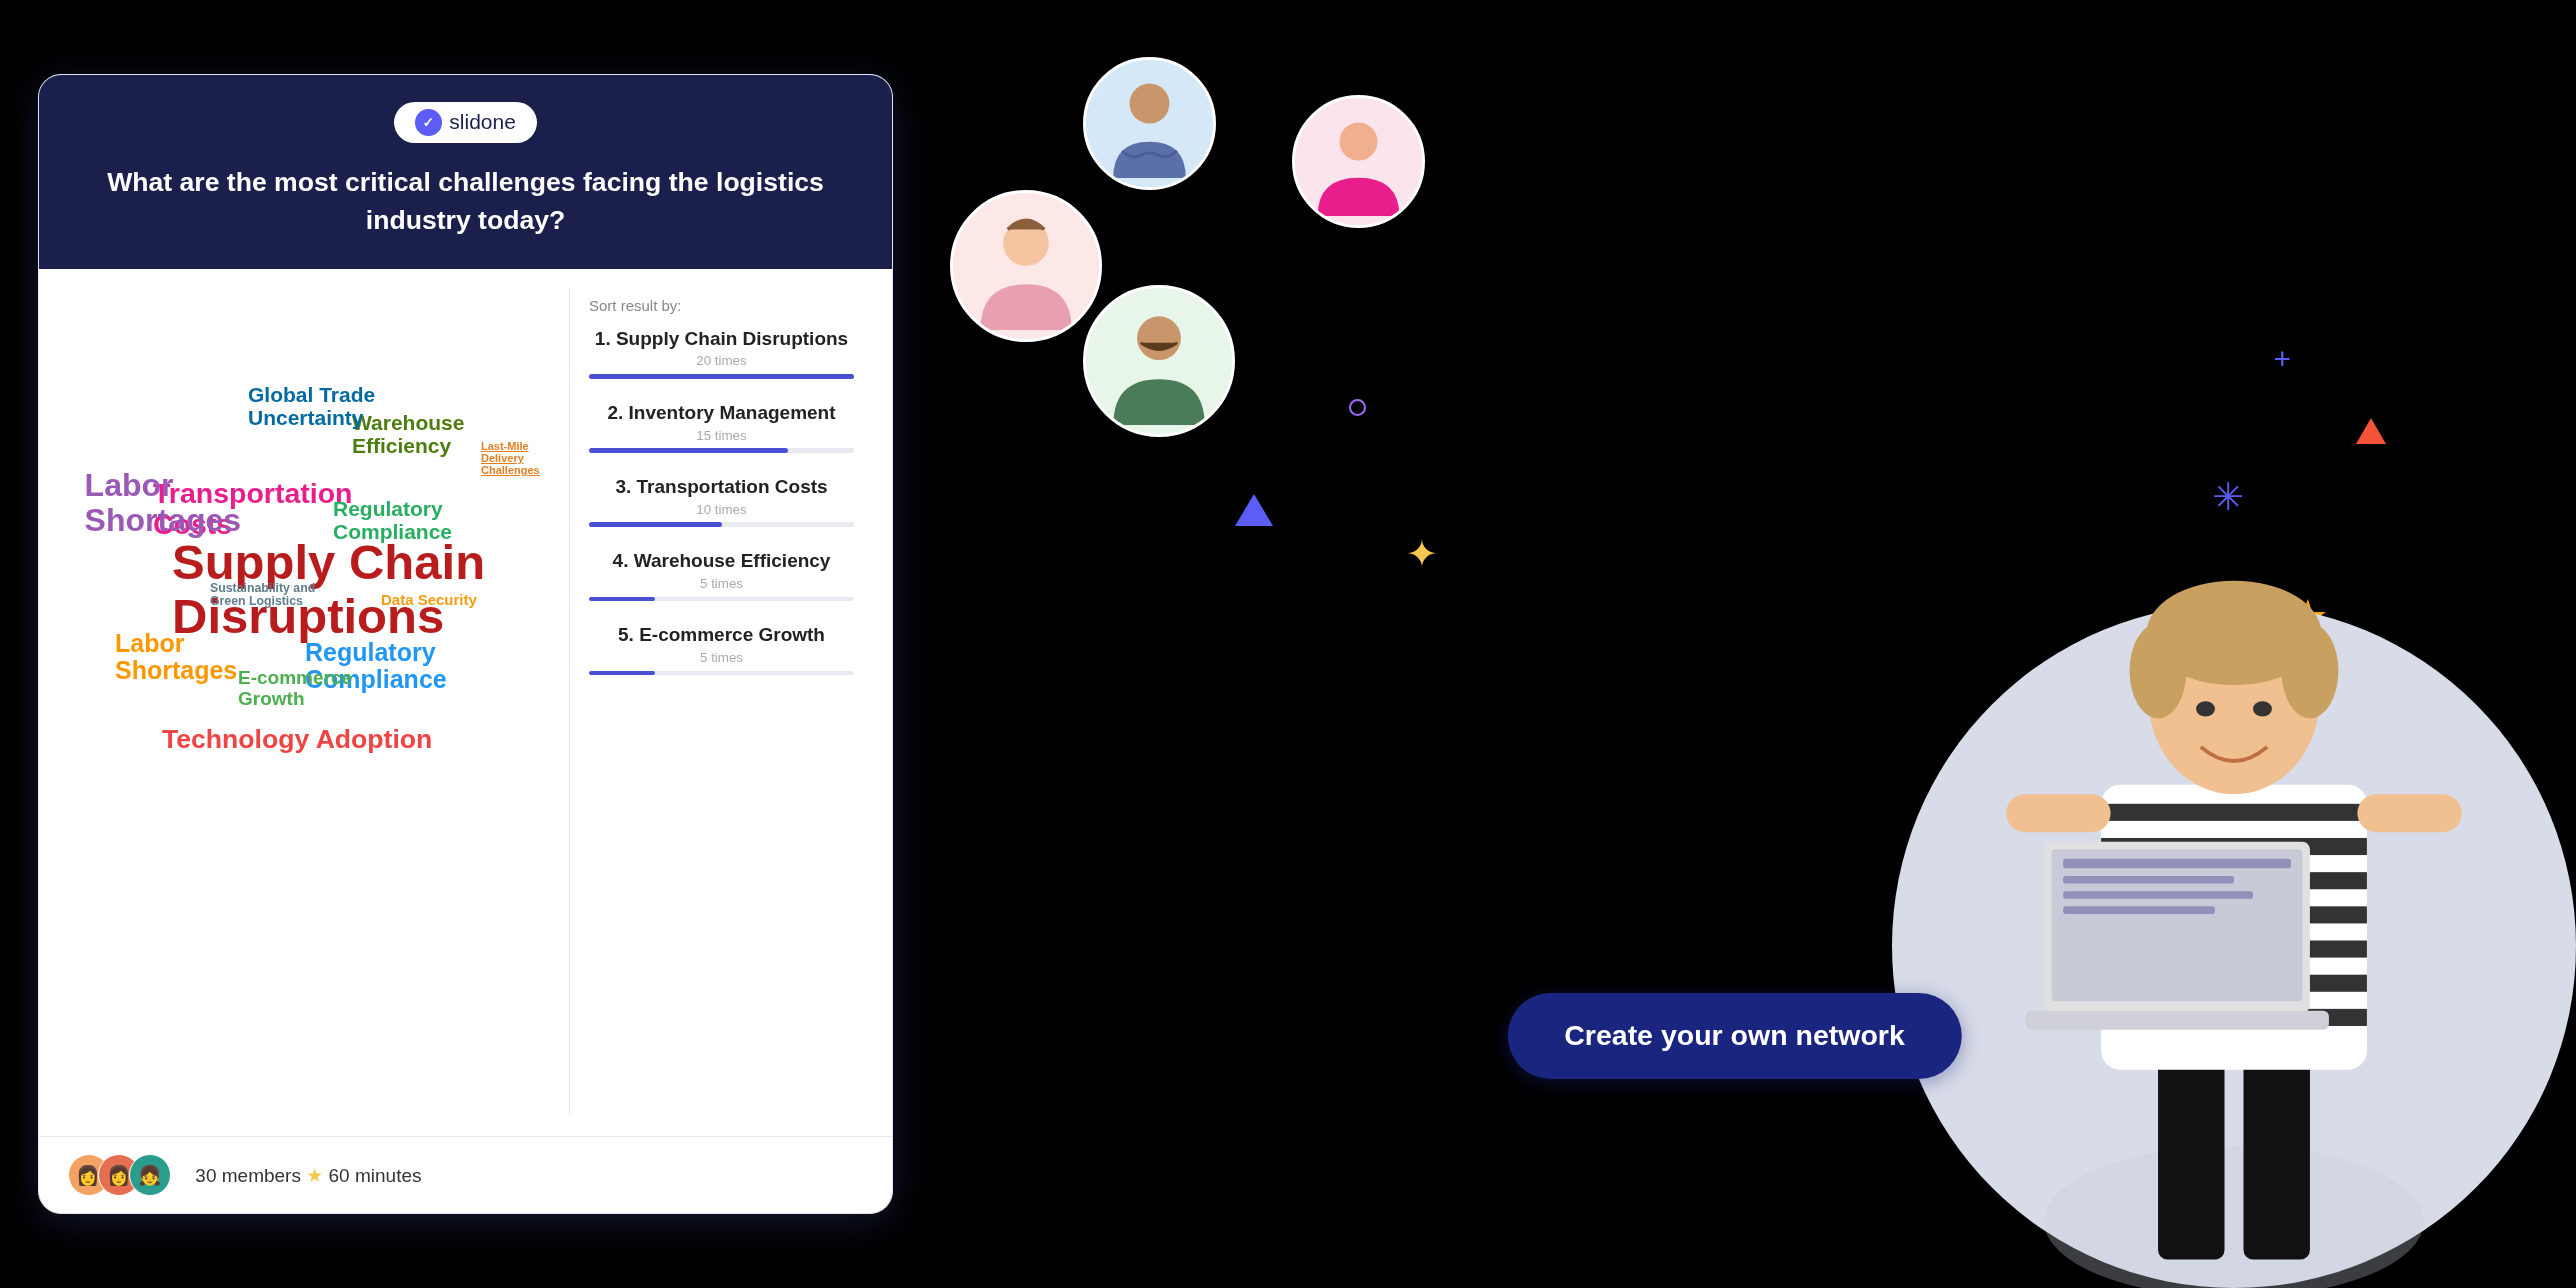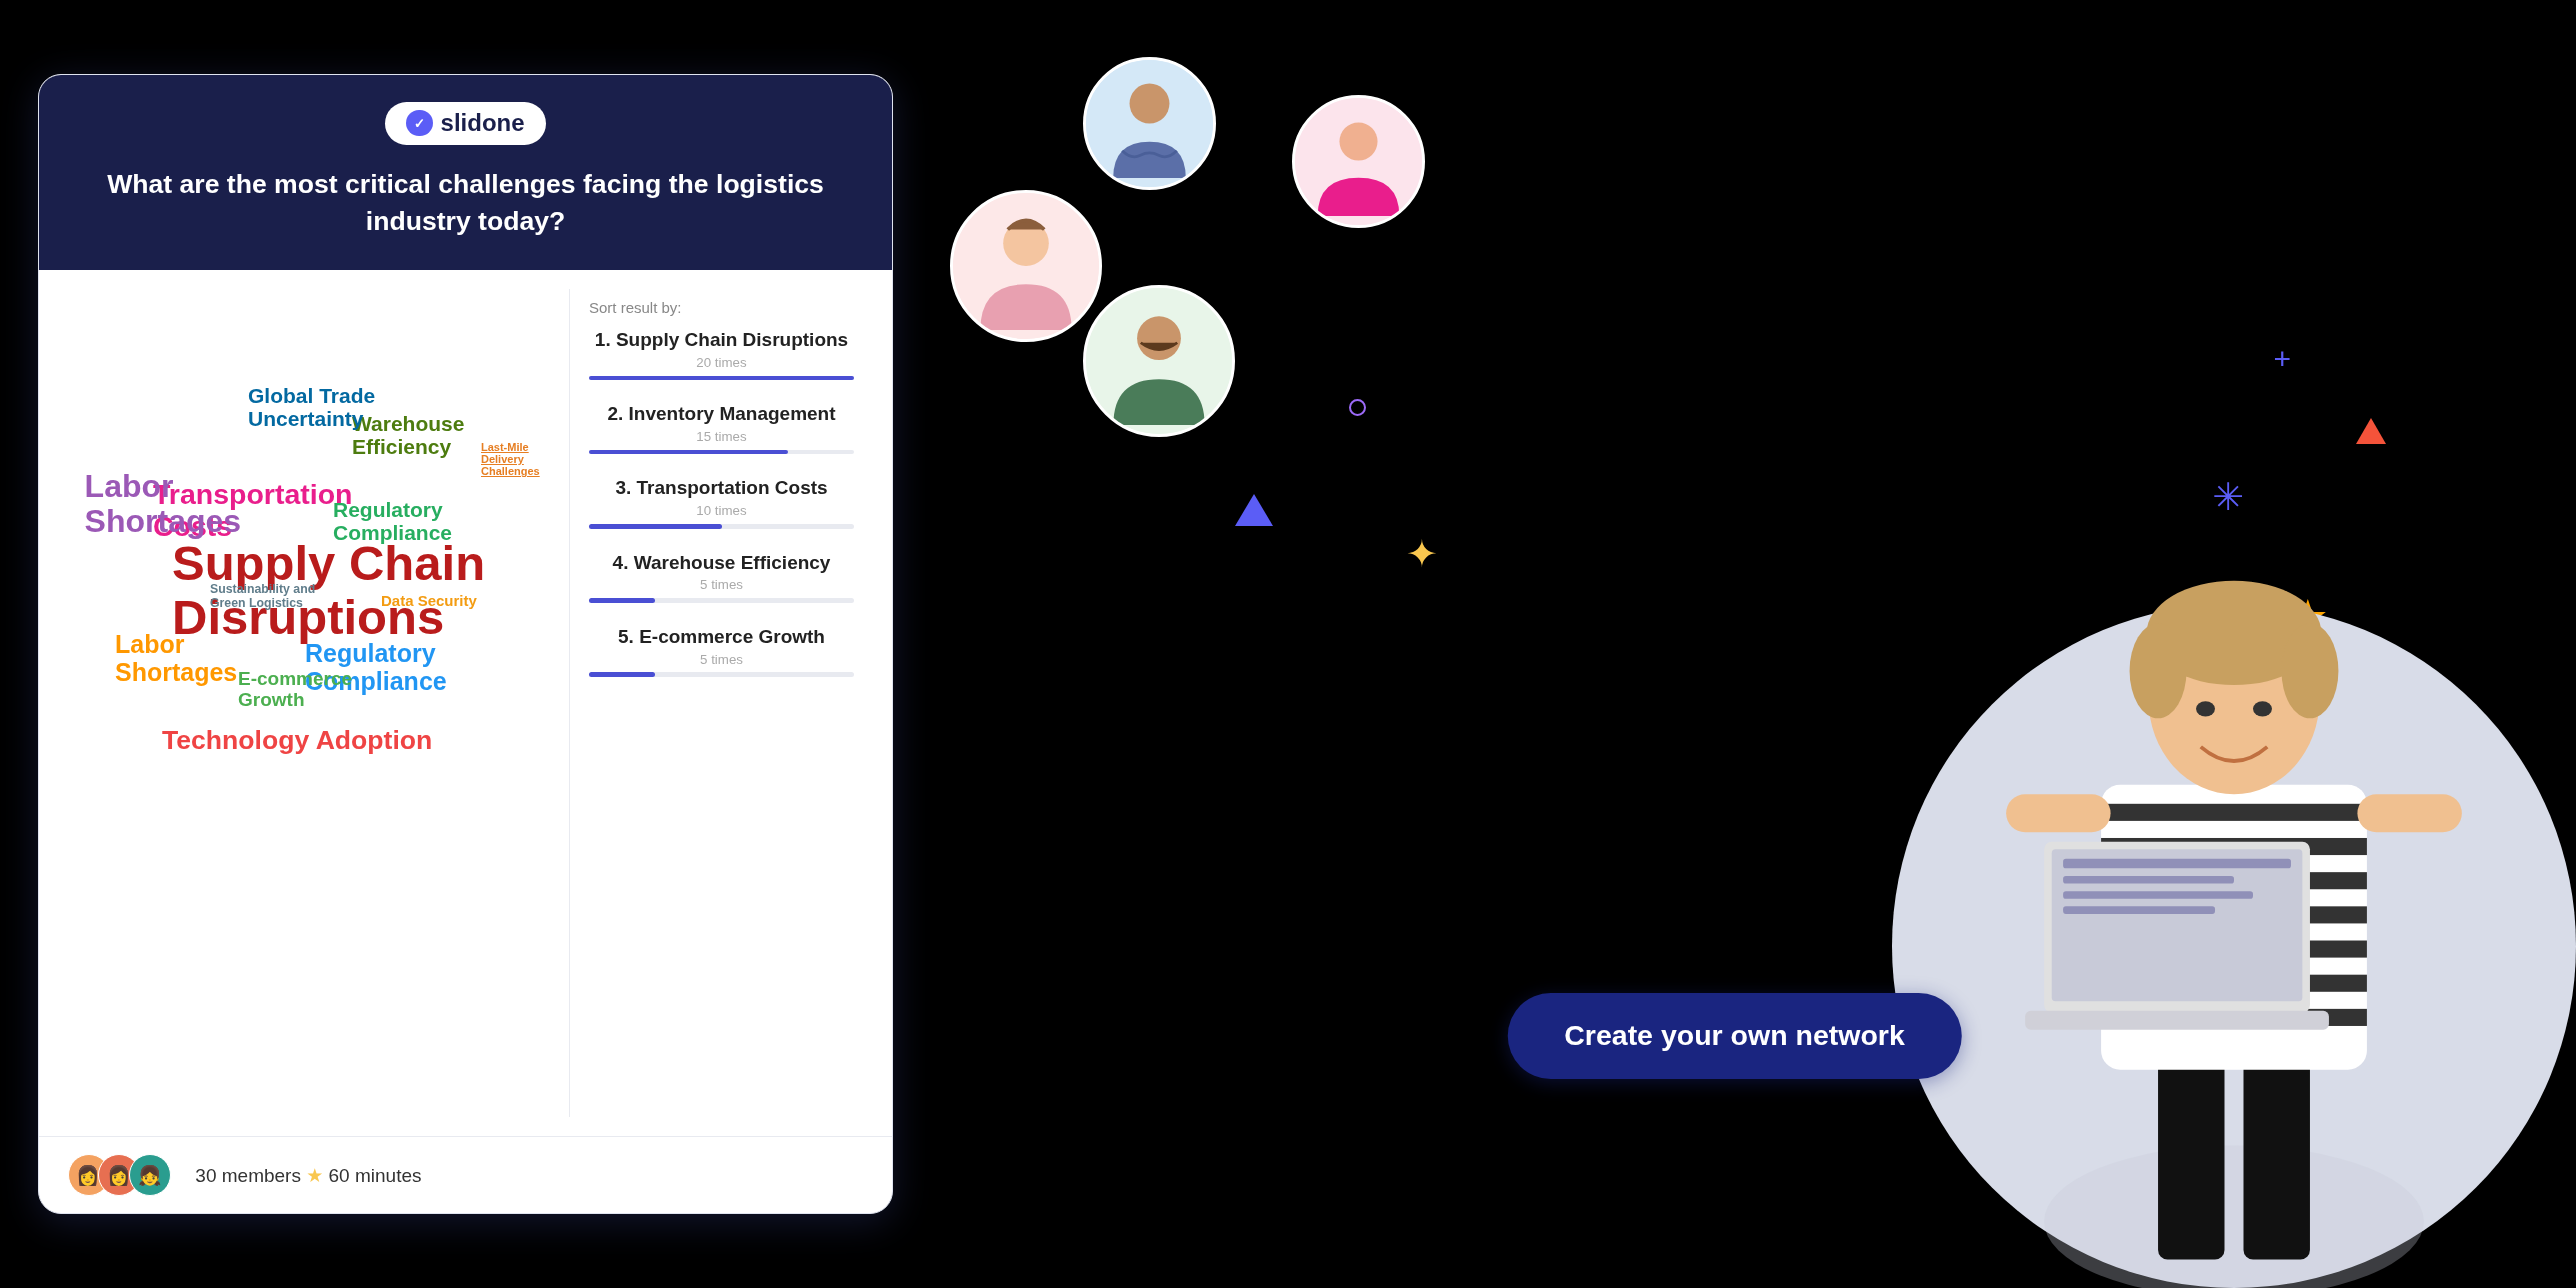--- a/index.html
+++ b/index.html
@@ -52,22 +52,22 @@
       border-radius: 50%;
       display: flex;
       align-items: center;
       justify-content: center;
       color: #fff;
       font-size: 13.3px;
       font-weight: bold;
     }
 
     .logo-text {
-      font-size: 24px;
-      font-weight: 700;
+      font-size: 21px;
+      font-weight: 400;
       color: #1a1f4b;
     }
 
     .slide-question {
       color: #fff;
       font-size: 26.6px;
       font-weight: 600;
       text-align: center;
       line-height: 1.4;
     }

